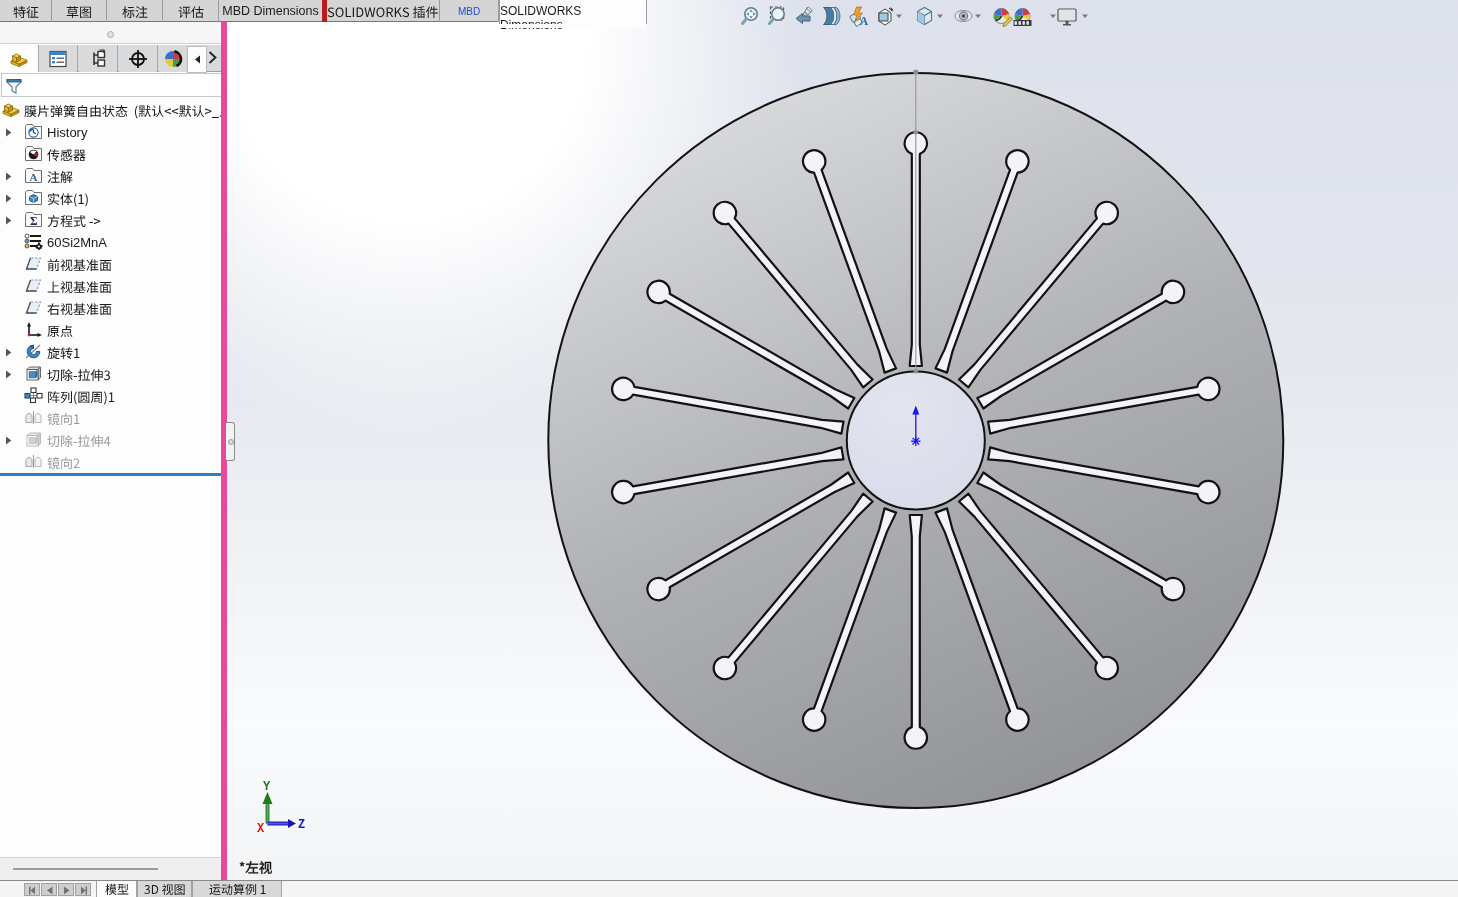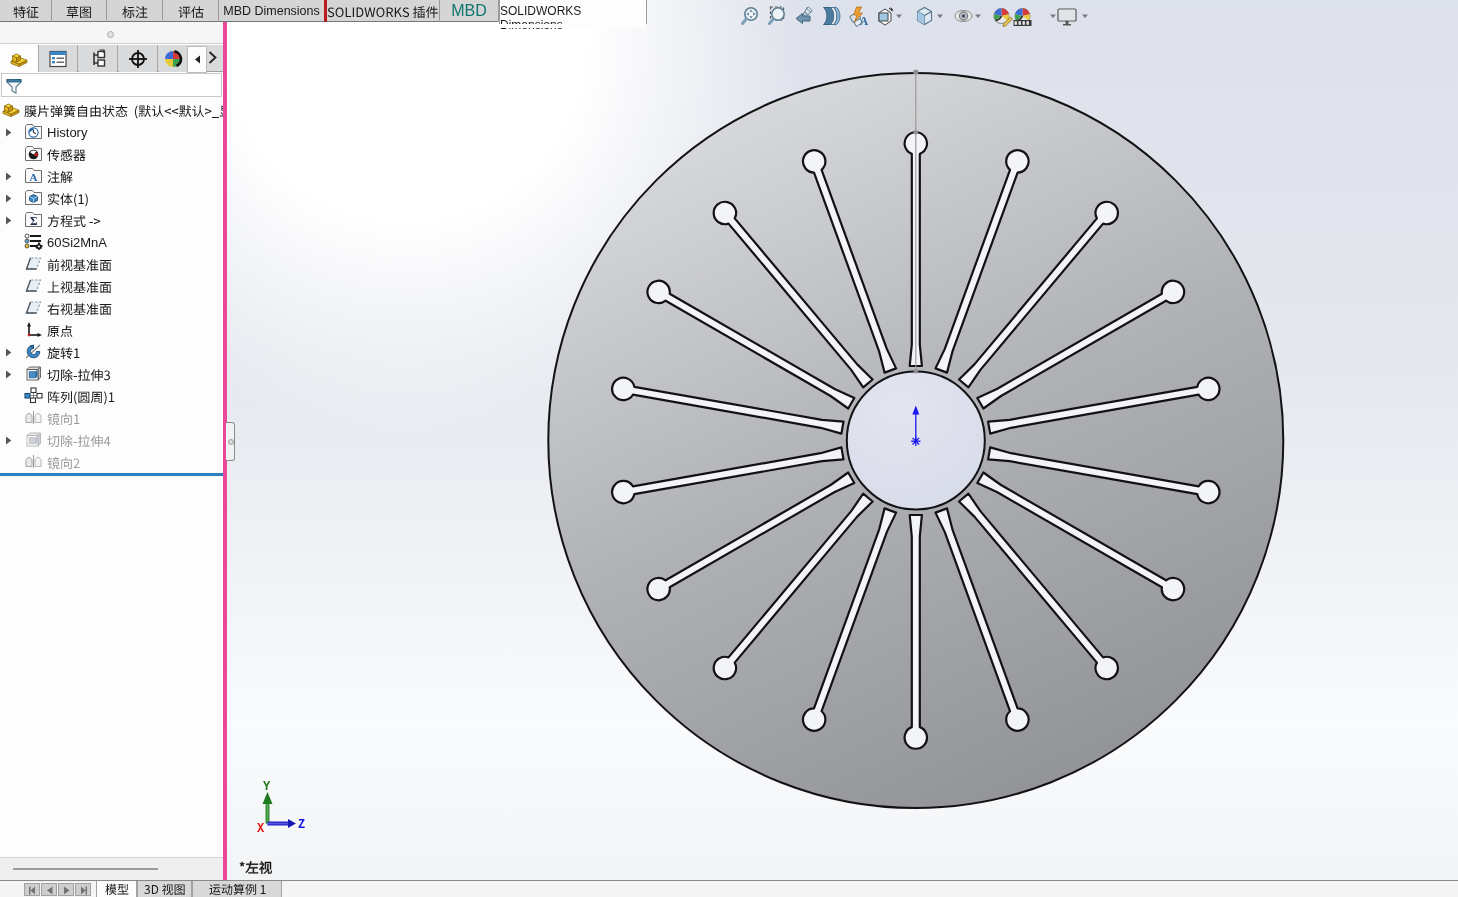--- a/index.html
+++ b/index.html
@@ -196,39 +196,39 @@
         </svg>
       </span>
     </div>
     <div style="width:56px;height:22px;display:flex;align-items:center;justify-content:center;border-right:1px solid #9b9b9b;box-sizing:border-box">
       <span style="display:inline-block;vertical-align:middle">
         <svg width="26" height="19" viewBox="0 0 26 19" style="display:block">
           <path d="M10.7 6.4C10.6 7.4 10.2 8.9 9.9 9.7L10.6 10.0C11.0 9.1 11.4 7.8 11.7 6.7ZM5.1 6.7C5.4 7.7 5.8 9.0 5.8 9.9L6.7 9.7C6.6 8.8 6.3 7.5 5.9 6.5ZM1.3 5.2C1.9 5.8 2.8 6.7 3.2 7.2L3.9 6.5C3.5 6.0 2.6 5.2 1.9 4.6ZM4.7 4.8V5.7H7.8V10.5H4.3V11.5H7.8V16.1H8.8V11.5H12.5V10.5H8.8V5.7H11.9V4.8ZM0.6 8.2V9.2H2.4V14.0C2.4 14.5 2.0 14.9 1.8 15.0C1.9 15.2 2.1 15.6 2.2 15.9C2.4 15.6 2.8 15.3 4.9 13.7C4.8 13.5 4.6 13.1 4.5 12.9L3.3 13.8V8.2L2.4 8.2Z M16.5 4.2C15.7 6.2 14.5 8.1 13.2 9.4C13.4 9.6 13.7 10.1 13.8 10.4C14.2 9.9 14.7 9.4 15.1 8.8V16.1H16.0V7.3C16.5 6.4 17.0 5.5 17.4 4.5ZM17.2 7.0V8.0H20.8V10.6H18.0V16.1H18.9V15.6H23.7V16.1H24.7V10.6H21.8V8.0H25.5V7.0H21.8V4.2H20.8V7.0ZM18.9 14.6V11.5H23.7V14.6Z" fill="#1a1a1a"></path>
         </svg>
       </span>
     </div>
-    <div style="width:108px;height:22px;display:flex;align-items:center;justify-content:center;border-right:3px solid #b91c1c;box-sizing:border-box">
+    <div style="width:108px;height:22px;display:flex;align-items:center;justify-content:center;border-right:5px solid #b91c1c;box-sizing:border-box">
       <span style="font-size:12.5px;color:#1a1a1a">MBD Dimensions</span>
     </div>
     <div style="width:113px;height:22px;display:flex;align-items:center;justify-content:center;border-right:1px solid #9b9b9b;box-sizing:border-box">
       <span style="display:inline-block;vertical-align:middle">
         <svg width="112" height="19" viewBox="0 0 112 19" style="display:block">
           <path d="M4.0 15.2C5.9 15.2 7.2 14.1 7.2 12.5C7.2 11.1 6.3 10.5 5.2 10.0L3.9 9.4C3.1 9.1 2.3 8.7 2.3 7.8C2.3 7.0 3.0 6.4 4.1 6.4C5.0 6.4 5.7 6.8 6.2 7.3L6.9 6.6C6.2 5.9 5.2 5.4 4.1 5.4C2.3 5.4 1.1 6.4 1.1 7.9C1.1 9.3 2.1 10.0 3.0 10.3L4.4 10.9C5.3 11.3 6.0 11.7 6.0 12.6C6.0 13.6 5.2 14.2 4.0 14.2C3.0 14.2 2.0 13.7 1.3 13.0L0.6 13.8C1.4 14.7 2.6 15.2 4.0 15.2Z M12.6 15.2C15.0 15.2 16.6 13.3 16.6 10.3C16.6 7.2 15.0 5.4 12.6 5.4C10.2 5.4 8.5 7.2 8.5 10.3C8.5 13.3 10.2 15.2 12.6 15.2ZM12.6 14.2C10.9 14.2 9.7 12.7 9.7 10.3C9.7 7.9 10.9 6.4 12.6 6.4C14.3 6.4 15.4 7.9 15.4 10.3C15.4 12.7 14.3 14.2 12.6 14.2Z M18.7 15.1H24.1V14.1H19.9V5.6H18.7Z M25.8 15.1H27.0V5.6H25.8Z M29.6 15.1H32.0C34.9 15.1 36.4 13.3 36.4 10.3C36.4 7.2 34.9 5.6 32.0 5.6H29.6ZM30.8 14.1V6.5H31.8C34.1 6.5 35.2 7.9 35.2 10.3C35.2 12.7 34.1 14.1 31.8 14.1Z M39.6 15.1H41.0L42.4 9.3C42.6 8.6 42.7 7.9 42.9 7.2H42.9C43.1 7.9 43.2 8.6 43.4 9.3L44.8 15.1H46.3L48.3 5.6H47.1L46.1 10.7C45.9 11.8 45.7 12.8 45.6 13.8H45.5C45.3 12.8 45.1 11.8 44.8 10.7L43.5 5.6H42.4L41.1 10.7C40.8 11.8 40.6 12.8 40.4 13.8H40.4C40.2 12.8 40.0 11.8 39.8 10.7L38.8 5.6H37.5Z M53.4 15.2C55.8 15.2 57.5 13.3 57.5 10.3C57.5 7.2 55.8 5.4 53.4 5.4C51.1 5.4 49.4 7.2 49.4 10.3C49.4 13.3 51.1 15.2 53.4 15.2ZM53.4 14.2C51.7 14.2 50.6 12.7 50.6 10.3C50.6 7.9 51.7 6.4 53.4 6.4C55.2 6.4 56.3 7.9 56.3 10.3C56.3 12.7 55.2 14.2 53.4 14.2Z M60.8 10.1V6.5H62.4C63.9 6.5 64.7 7.0 64.7 8.2C64.7 9.5 63.9 10.1 62.4 10.1ZM64.8 15.1H66.2L63.7 10.9C65.0 10.6 65.9 9.7 65.9 8.2C65.9 6.2 64.5 5.6 62.6 5.6H59.6V15.1H60.8V11.0H62.5Z M67.8 15.1H69.0V12.1L70.7 10.1L73.5 15.1H74.9L71.4 9.2L74.4 5.6H73.0L69.1 10.3H69.0V5.6H67.8Z M78.9 15.2C80.9 15.2 82.1 14.1 82.1 12.5C82.1 11.1 81.2 10.5 80.1 10.0L78.8 9.4C78.1 9.1 77.2 8.7 77.2 7.8C77.2 7.0 77.9 6.4 79.0 6.4C79.9 6.4 80.6 6.8 81.2 7.3L81.8 6.6C81.1 5.9 80.1 5.4 79.0 5.4C77.3 5.4 76.0 6.4 76.0 7.9C76.0 9.3 77.0 10.0 77.9 10.3L79.3 10.9C80.2 11.3 80.9 11.7 80.9 12.6C80.9 13.6 80.1 14.2 78.9 14.2C77.9 14.2 76.9 13.7 76.3 13.0L75.5 13.8C76.4 14.7 77.5 15.2 78.9 15.2Z M95.1 11.9V12.8H96.6V14.6H94.6V8.1H97.9V7.2H94.6V5.6C95.6 5.4 96.5 5.3 97.3 5.0L96.8 4.3C95.4 4.7 92.8 5.0 90.8 5.1C90.9 5.3 91.0 5.6 91.1 5.9C91.9 5.8 92.8 5.8 93.7 5.7V7.2H90.4V8.1H93.7V14.6H91.6V12.8H93.1V11.9H91.6V10.3C92.1 10.2 92.7 10.0 93.2 9.8L92.7 9.0C92.2 9.3 91.4 9.6 90.7 9.8V16.1H91.6V15.5H96.6V16.1H97.5V9.5H95.1V10.3H96.6V11.9ZM87.7 4.2V6.8H86.3V7.7H87.7V10.6L86.1 11.1L86.3 12.0L87.7 11.6V15.0C87.7 15.1 87.6 15.2 87.5 15.2C87.3 15.2 87.0 15.2 86.5 15.2C86.6 15.4 86.8 15.8 86.8 16.1C87.5 16.1 87.9 16.0 88.2 15.9C88.5 15.7 88.6 15.5 88.6 15.0V11.3L90.0 10.9L89.9 10.0L88.6 10.4V7.7H89.9V6.8H88.6V4.2Z M102.7 10.6V11.6H106.4V16.1H107.4V11.6H111.0V10.6H107.4V7.8H110.4V6.8H107.4V4.3H106.4V6.8H104.7C104.9 6.2 105.0 5.6 105.1 5.0L104.2 4.8C103.9 6.5 103.4 8.2 102.6 9.3C102.8 9.4 103.2 9.6 103.4 9.8C103.8 9.2 104.1 8.5 104.4 7.8H106.4V10.6ZM102.1 4.2C101.4 6.2 100.2 8.1 99.0 9.4C99.2 9.6 99.5 10.1 99.6 10.4C100.0 9.9 100.4 9.4 100.8 8.8V16.1H101.7V7.3C102.2 6.4 102.6 5.4 103.0 4.5Z" fill="#1a1a1a"></path>
         </svg>
       </span>
     </div>
     <div style="width:59px;height:22px;display:flex;align-items:center;justify-content:center;border-right:1px solid #9b9b9b;box-sizing:border-box">
-      <span style="font-size:16px;color:#0f766e">MBD</span>
+      <span style="font-size:10px;color:#1d4ed8">MBD</span>
     </div>
   </div>
 <div style="position:absolute;left:499px;top:0;width:148px;height:24px;background:#fdfdfe;border:1px solid #9b9b9b;border-bottom:none;border-top:none;box-sizing:border-box;z-index:31;display:flex;align-items:flex-start;justify-content:center">
     <span style="font-size:12px;color:#1a1a1a;margin-top:4px">SOLIDWORKS Dimensions</span>
   </div>
 <div style="position:absolute;left:500px;top:24px;width:146px;height:4px;background:#fdfdfe;z-index:31"></div>
-<div id="panel" style="position:absolute;left:0;top:22px;width:227px;height:858px;background:#fdfdfe;border-right:4px solid #ec4899;box-sizing:border-box;z-index:20;overflow:hidden">
+<div id="panel" style="position:absolute;left:0;top:22px;width:227px;height:858px;background:#fdfdfe;border-right:6px solid #ec4899;box-sizing:border-box;z-index:20;overflow:hidden">
     <div style="position:absolute;left:0;top:0;width:225px;height:22px;background:#f6f6f7;border-bottom:1px solid #cfcfcf;box-sizing:border-box">
       <div style="position:absolute;left:107px;top:9px;width:5px;height:5px;border-radius:50%;background:#e2e2e2;border:1px solid #a9a9a9"></div>
     </div>
     <div style="position:absolute;left:0;top:23px;width:225px;height:27px;background:#d9dadb;border-bottom:1px solid #a0a0a0;box-sizing:border-box">
       <div style="position:absolute;left:0px;top:0;width:39px;height:27px;background:#fdfdfe;border-right:1px solid #a8a8a8;box-sizing:border-box;display:flex;align-items:center;justify-content:center">
         <svg width="18" height="16" viewBox="0 0 18 16">
 <g stroke="#8a6a10" stroke-width="0.8" stroke-linejoin="round">
 <path d="M1 10.2L9 6.2L17 9.2L9 13.2Z" fill="#f6d435"></path>
 <path d="M1 10.2L9 13.2L9 15.5L1 12.5Z" fill="#e8b81e"></path>
 <path d="M9 13.2L17 9.2L17 11.5L9 15.5Z" fill="#c9920e"></path>

